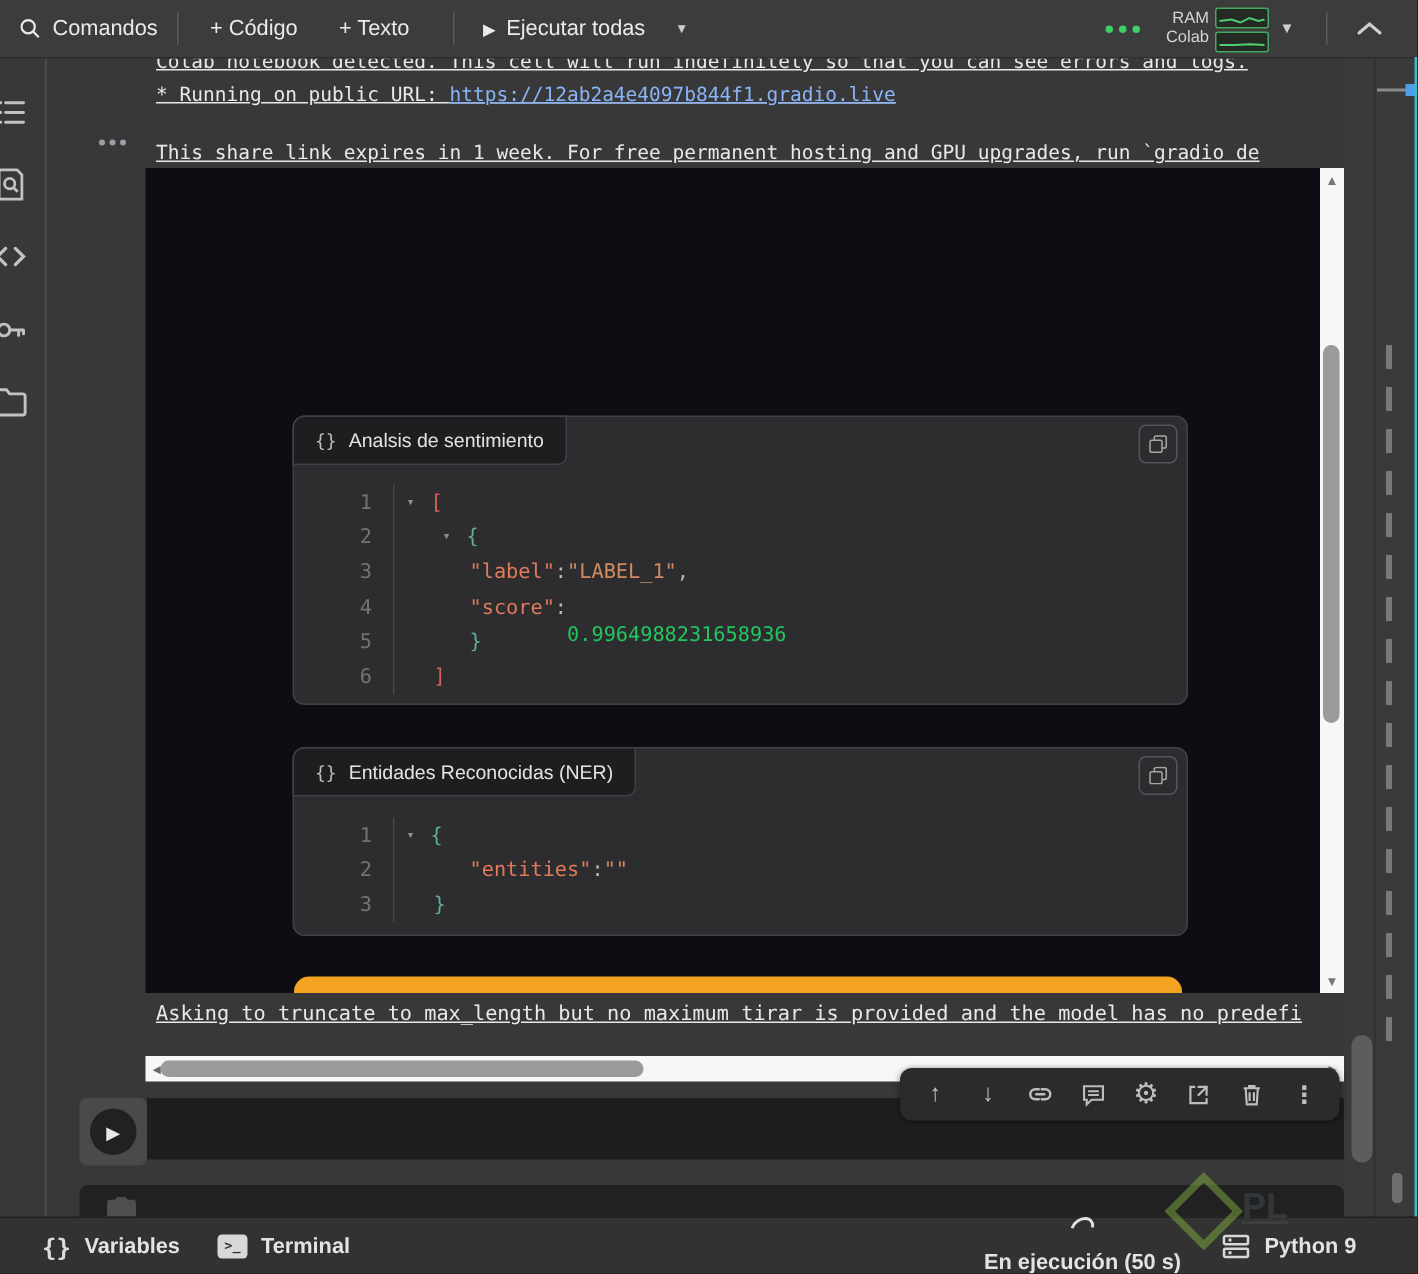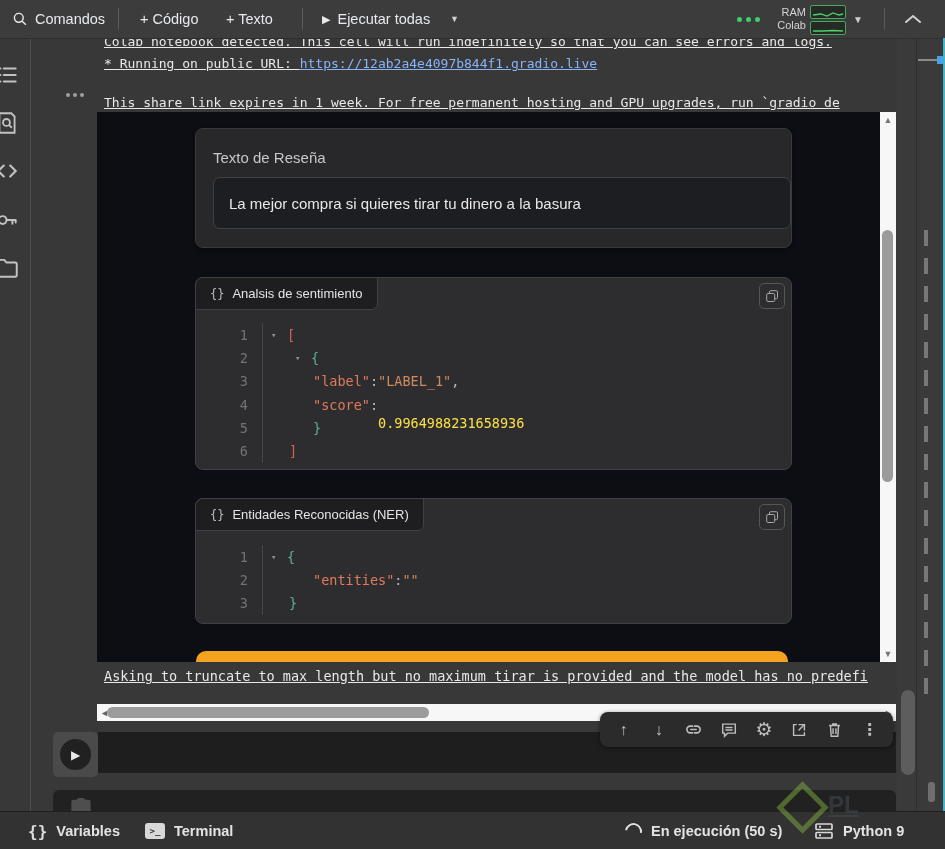--- a/index.html
+++ b/index.html
@@ -43,21 +43,21 @@
             border-radius:8px 0 6px 0;display:flex;align-items:center;gap:8px;padding:0 14px;color:#e4e4e4;
             font-size:13px;}
   .brace-ic{color:#bdbdbd;font-size:12px;font-family:"DejaVu Sans Mono",monospace;}
   .copy-btn{position:absolute;right:6px;top:5px;width:24px;height:24px;border:1px solid #55555c;border-radius:5px;
             display:flex;align-items:center;justify-content:center;cursor:pointer;color:#a8a8a8;}
   .jlines{position:absolute;left:0;right:14px;font-family:"DejaVu Sans Mono","Liberation Mono",monospace;font-size:13.5px;}
   .jline{display:flex;height:23.3px;align-items:center;}
   .jnum{width:52px;text-align:right;padding-right:14px;color:#737373;flex-shrink:0;}
   .jbody{border-left:1px solid #46464b;height:100%;display:flex;align-items:center;flex:1;}
   .jarrow{width:16px;margin-left:-18px;color:#8f8f8f;font-size:9px;flex-shrink:0;cursor:pointer;}
-  .tok-key{color:#e07a5a;} .tok-str{color:#cf8a60;} .tok-num{color:#fde047;margin-top:36px;}
+  .tok-key{color:#e07a5a;} .tok-str{color:#cf8a60;} .tok-num{color:#22c55e;margin-top:36px;}
   .tok-brace{color:#5fae97;} .tok-bracket{color:#d6605a;} .tok-punc{color:#b8b8b8;}
   .gbutton{position:absolute;left:99px;top:539px;width:592px;height:18px;background:#f4a321;border-radius:10px 10px 0 0;cursor:pointer;}
 
   
   .vsb{position:absolute;right:0;top:0;width:16px;height:550px;background:#f7f7f7;}
   .vsb-arrow{position:absolute;left:0;width:16px;text-align:center;color:#777;font-size:9px;cursor:pointer;}
   .vsb-thumb{position:absolute;left:2px;width:11px;border-radius:6px;background:#9b9b9b;cursor:pointer;}
   .hsb{left:97px;top:704px;width:799px;height:17px;background:#f7f7f7;z-index:3;}
   .hsb-thumb{position:absolute;top:3px;height:11px;border-radius:6px;background:#9b9b9b;cursor:pointer;}
   .hsb-arrow{position:absolute;top:0;height:17px;display:flex;align-items:center;color:#666;font-size:9px;cursor:pointer;}
@@ -115,26 +115,20 @@
   </div>
   <div class="abs gdots" style="left:66px;top:93px;">
       <i></i>
       <i></i>
       <i></i>
     </div>
   <div class="abs outline mono" style="left:104px;top:95px;width:792px;">This share link expires in 1 week. For free permanent hosting and GPU upgrades, run `gradio de</div>
 
   <div class="abs gframe">
 
-    <div class="gcard card-review">
-      <div class="review-label">Texto de Reseña</div>
-      <div class="review-box">
-        <span>La mejor compra si quieres tirar tu dinero a la basura</span>
-      </div>
-    </div>
 
     <div class="gcard card-json" style="left:98px;top:165px;width:595px;height:191px;">
       <div class="json-tab">
         <span class="brace-ic">{}</span>
         <span>Analsis de sentimiento</span>
       </div>
       <div class="copy-btn">
         <svg width="12" height="12" viewBox="0 0 12 12">
             <rect x="3.5" y="0.7" width="8" height="8" rx="1.2" fill="none" stroke="currentColor"></rect>
             <rect x="0.7" y="3.5" width="8" height="8" rx="1.2" fill="#2d2d30" stroke="currentColor"></rect>
@@ -371,21 +365,21 @@
 
   <div class="abs statusbar">
     <div class="sb-item" style="left:28px;">
       <span class="sb-brace">{}</span>
       <span>Variables</span>
     </div>
     <div class="sb-item" style="left:145px;">
       <span class="term-ic">&gt;_</span>
       <span>Terminal</span>
     </div>
-    <div class="sb-item" style="left:625px;">
+    <div class="sb-item" style="left:656px;flex-direction:column;">
       <span class="spinner"></span>
       <span>En ejecución (50 s)</span>
     </div>
     <div class="sb-item" style="left:814px;">
       <svg width="20" height="18" viewBox="0 0 20 18" fill="none" stroke="#d8d8d8" stroke-width="1.7">
           <rect x="2" y="2" width="16" height="5.5" rx="1"></rect>
           <rect x="2" y="10.5" width="16" height="5.5" rx="1"></rect>
           <path d="M5 4.7 h2 M5 13.2 h2" stroke-width="2"></path>
         </svg>
       <span>Python 9</span>

